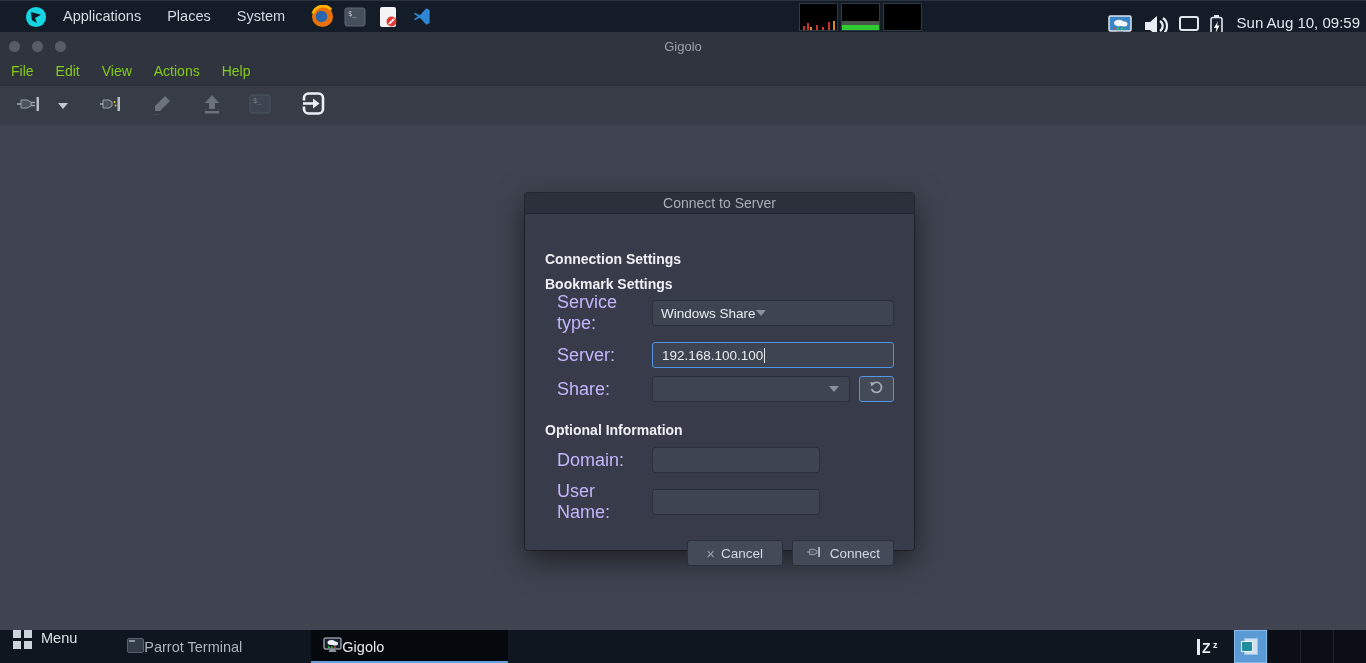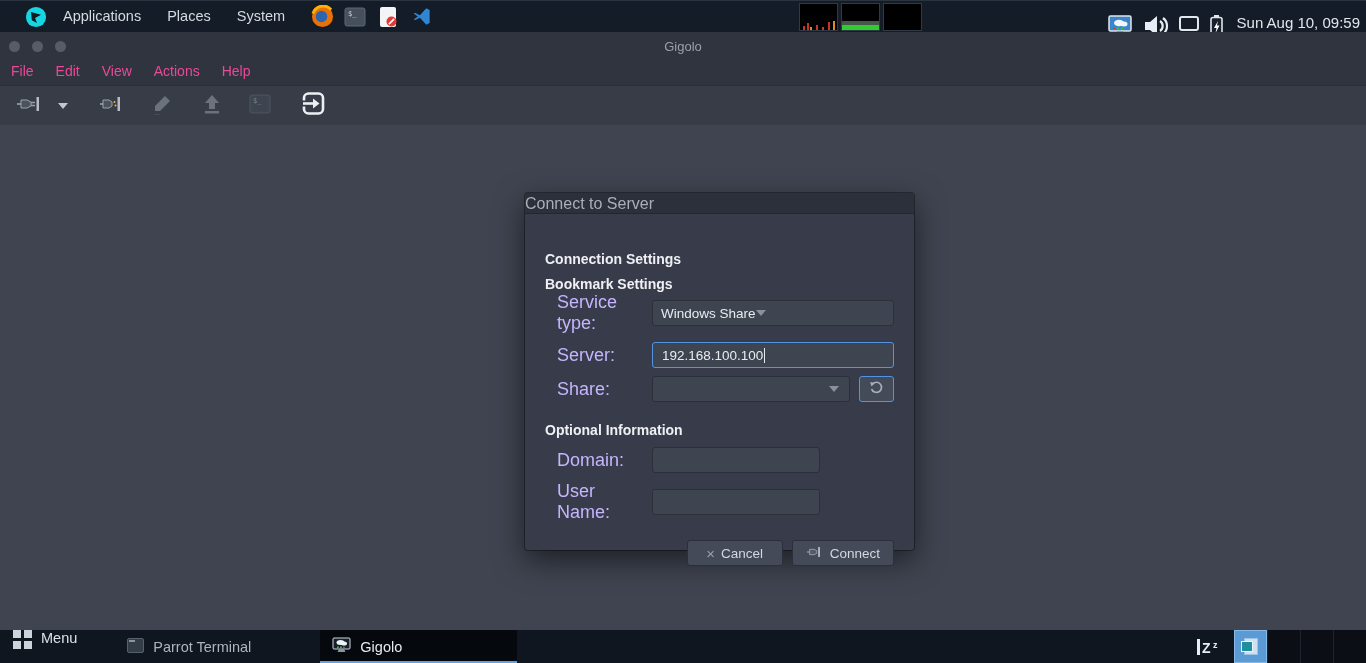--- a/index.html
+++ b/index.html
@@ -19,31 +19,31 @@
   .panel-right { position:absolute; right:6px; top:13px; height:32px; display:flex; align-items:flex-start; gap:9px; }
   .clock { font-size:15px; color:#e2e6ec; padding-left:4px; white-space:nowrap; }
 
   
   .gwindow { position:absolute; left:0; top:32px; width:1366px; height:598px; }
   .titlebar { height:28px; background:#2f343f; display:flex; align-items:center; position:relative; }
   .wm-buttons { display:flex; gap:12px; padding-left:9px; }
   .wm-circle { width:11px; height:11px; border-radius:50%; background:#575c66; }
   .win-title { position:absolute; left:0; right:0; text-align:center; font-size:13px; color:#9aa0ab; }
   .menubar { height:25px; background:#2f343f; display:flex; align-items:flex-start; padding-left:10px; gap:20px; }
-  .menubar .mitem { font-size:14px; color:#ec4899; line-height:22px; padding:0 1px; cursor:default; }
+  .menubar .mitem { font-size:14px; color:#84cc16; line-height:22px; padding:0 1px; cursor:default; }
   .toolbar { height:40px; background:#373c47; border-top:1px solid #2a2e37; display:flex; align-items:center; padding-left:10px; }
   .tbtn { height:32px; display:flex; align-items:center; justify-content:center; border-radius:3px; }
   .tbtn.disabled { opacity:.45; }
   .content { height:505px; background:#3f4450; position:relative; }
 
   
   .dialog { position:absolute; left:525px; top:68px; width:389px; height:357px;
     background:#383c4a; border-radius:3px; box-shadow:0 10px 30px rgba(0,0,0,.55), 0 0 0 1px rgba(0,0,0,.35); }
   .dialog-titlebar { height:21px; background:#2c303b; border-bottom:1px solid #23262f;
-    border-radius:3px 3px 0 0; font-size:16px; line-height:21px; color:#a9aeb8; }
+    border-radius:3px 3px 0 0; text-align:center; font-size:14px; line-height:21px; color:#a9aeb8; }
   .dialog-body { padding:10px 20px 12px 20px; }
   .section-h { font-size:14px; font-weight:bold; color:#eef0f4; }
   .h-bookmark { margin:8px 0 0 0; }
   .h-connection { margin:27px 0 9px 0; }
   .h-optional { margin:20px 0 9px 0; }
   .frow { display:flex; align-items:center; margin:0 0 8px 12px; }
   .frow .flabel { width:95px; font-size:18px; color:#c4b5fd; flex:none; }
   .entry, .combo { height:26px; background:#3e4450; border:1px solid #2b2f3a; border-radius:3px;
     color:#e8ebef; font-size:13.5px; display:flex; align-items:center; }
   .combo-service { width:244px; padding:0 8px; justify-content:flex-start; }
@@ -61,21 +61,21 @@
   .xglyph { color:#9aa0a9; font-size:15px; line-height:1; }
   .tri-down { width:0; height:0; border-left:5px solid transparent; border-right:5px solid transparent; border-top:6px solid #8a919c; }
 
   
   .taskbar { position:absolute; left:0; bottom:0; width:1366px; height:33px; background:#10161f;
     display:flex; align-items:center; color:#c9ced6; }
   .tb-menu { display:flex; align-items:flex-start; gap:9px; padding:0 14px 0 13px; height:33px; }
   .tb-menu-label { font-size:14.5px; color:#dde1e7; }
   .grid-icon { display:grid; grid-template-columns:8px 8px; grid-template-rows:8px 8px; gap:3px; }
   .grid-icon span { background:#cdd3da; }
-  .task { height:33px; display:flex; align-items:center; gap:9px; padding:8px 12px; font-size:14.5px; }
+  .task { height:33px; display:flex; align-items:center; padding:8px 12px; font-size:14.5px; }
   .task-terminal { margin-left:24px; color:#aeb4bd; }
   .task-gigolo { margin-left:57px; width:197px; background:#05080d; color:#e8ebf0; position:relative; }
   .task-gigolo .underline { position:absolute; left:0; bottom:0; width:100%; height:2px; background:#64a0dc; }
   .tb-right { position:absolute; right:0; top:0; height:33px; display:flex; align-items:center; }
   .zz-icon { margin-right:10px; display:flex; align-items:center; }
   .ws-switcher { display:flex; height:33px; }
   .ws-cell { width:33px; height:33px; background:#0b0f15; border-left:1px solid #1d242e; display:flex; align-items:center; justify-content:center; }
   .ws-cell.active { background:#5b9bd5; border:1px solid #85b9e8; }
   .mini-win { width:14px; height:17px; background:#cfe0f2; border:1px solid #9fc2e2; position:relative; }
   .mini-win:before { content:""; position:absolute; left:-4px; top:2px; width:10px; height:9px; background:#1f8f9f; border:1px solid #e8f4f8; }

